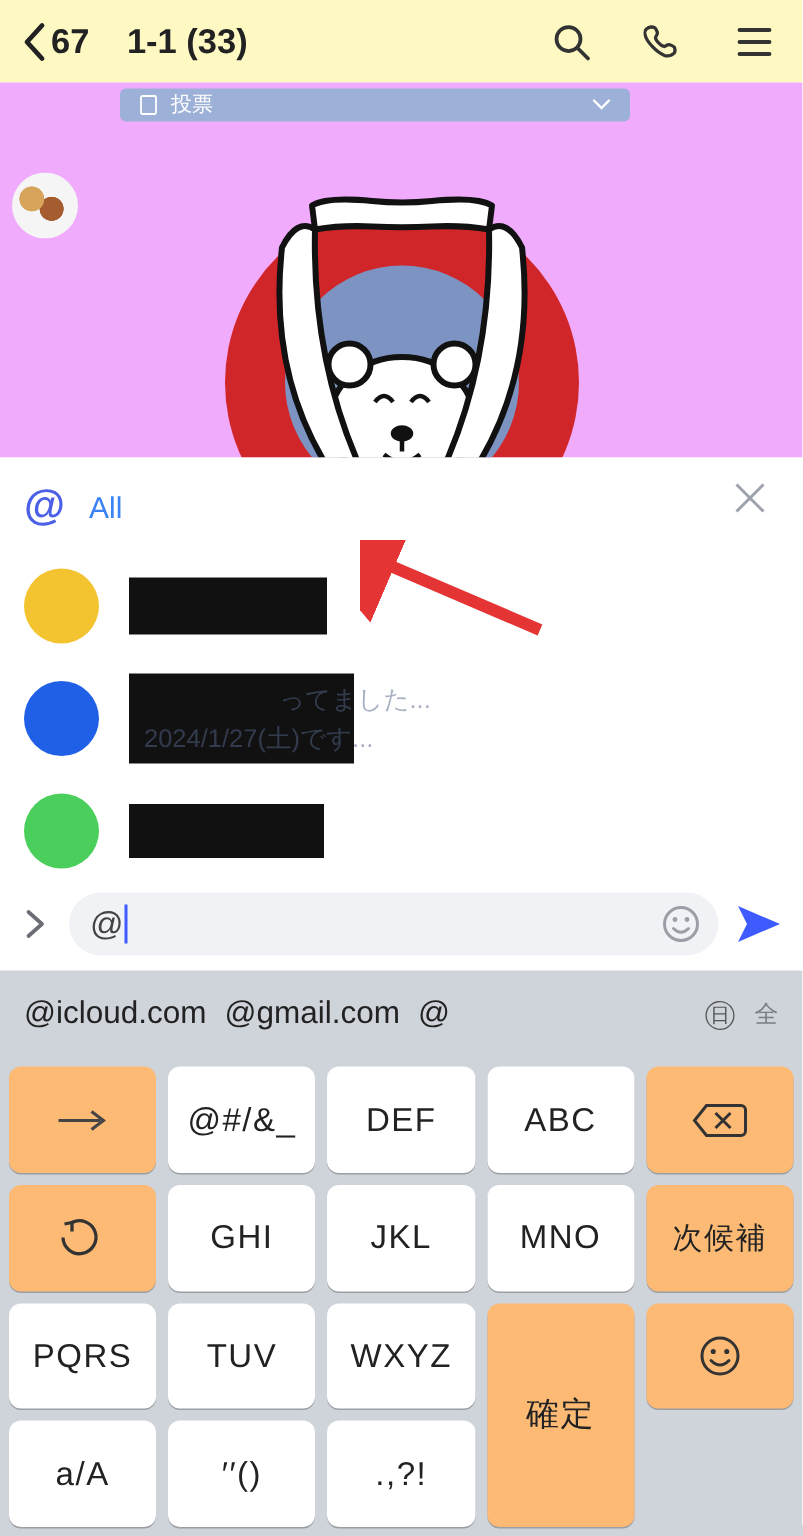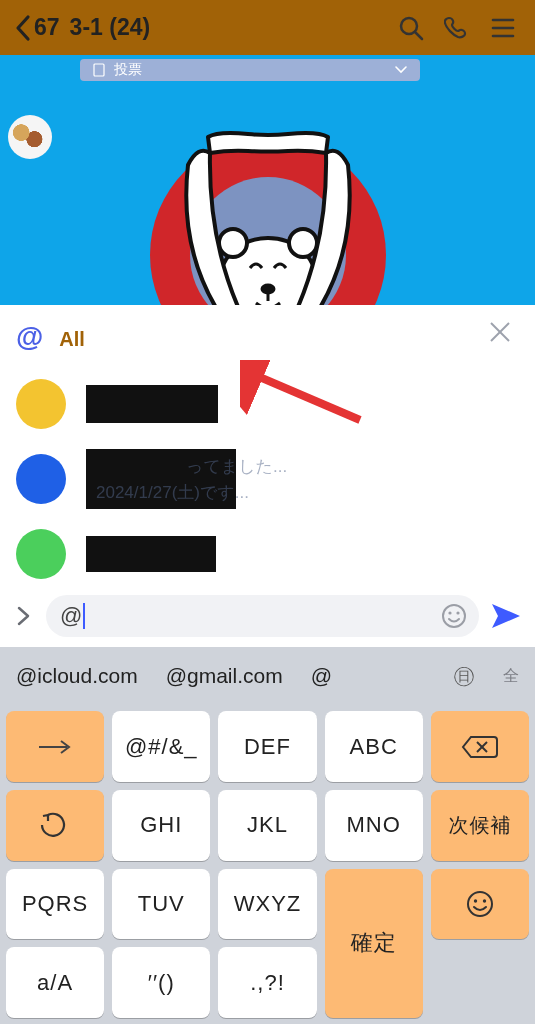--- a/index.html
+++ b/index.html
@@ -9,35 +9,35 @@
       font-family: -apple-system, BlinkMacSystemFont, "Helvetica Neue", sans-serif;
       display: flex;
       flex-direction: column;
       background: #fff;
       overflow: hidden;
     }
 
     
     .nav {
       height: 58px;
-      background: #a16207;
+      background: #fef9c3;
       display: flex;
       align-items: center;
       padding: 0 14px;
-      gap: 10px;
+      gap: 25px;
     }
     .nav .back { display:flex; align-items:center; gap:2px }
     .nav .count { font-size: 23px; font-weight: 700; color:#222 }
     .nav .title { font-size: 23px; font-weight: 700; color:#222 }
     .nav .spacer { flex: 1 }
     .nav .icon-btn { width: 36px; height: 36px; display:flex; align-items:center; justify-content:center }
 
     
     .chat {
-      background: #0ea5e9;
+      background: #f0abfc;
       position: relative;
       flex: 0 0 250px;
       overflow:hidden;
     }
     .tab-pill{
       position:absolute; left:80px; top:4px; width:340px; height:22px;
       background:#9db0d7; border-radius:4px; display:flex; align-items:center;
       padding:0 12px; color:#fff; font-size:14px;
     }
     .tab-pill .chev{ position:absolute; right:12px; }
@@ -57,21 +57,21 @@
     
     .mention-panel{
       background:#fff; padding:14px 16px 6px 16px;
       position:relative;
     }
     .mention-header{ display:flex; align-items:center; gap:16px; height:40px;}
     .at-mark{
       font-size:28px; font-weight:600; color:#4b60e6; font-family:Arial,sans-serif;
       transform:translateY(-2px);
     }
-    .all-label{ font-size:20px; font-weight:700; color:#a16207;}
+    .all-label{ font-size:20px; font-weight:400; color:#3b82f6;}
     .close-x{ position:absolute; right:22px; top:14px; }
     .arrow-annot{ position:absolute; left:240px; top:55px; }
     .mention-list{ margin-top:20px; display:flex; flex-direction:column; gap:20px;}
     .mention-row{ display:flex; align-items:center; gap:20px;}
     .m-avatar{ width:50px;height:50px;border-radius:50%;}
     .m-ava-yellow{ background:#f3c430 }
     .m-ava-blue{ background:#1f60e6 }
     .m-ava-green{ background:#4bcf5c }
     .m-name-redact{ background:#111; height:38px; width:132px }
     .row2 .m-name-redact{ width:150px; height:60px }
@@ -97,21 +97,21 @@
     }
     .emoji-btn{ position:absolute; right:12px; color:#9b9ea6 }
     .send-btn{ width:34px;height:34px;display:flex;align-items:center;justify-content:center }
 
     
     .kb{
       background:#cfd3da; height:395px; display:flex; flex-direction:column;
     }
     .kb-suggest{
       height:58px; display:flex; align-items:center;
-      padding:0 16px; gap:28px; color:#222; font-size:21px;
+      padding:0 16px; gap:12px; color:#222; font-size:21px;
     }
     .kb-suggest span{ white-space:nowrap }
     .kb-suggest .light{ font-size:16px; color:#7c7e85 }
     .kb-grid{
       flex:1; display:grid; padding:6px;
       grid-template-columns: repeat(5,1fr);
       grid-template-rows: repeat(4,1fr);
       gap:8px;
     }
     .key{
@@ -128,21 +128,21 @@
 </head>
 <body>
 
 <div class="nav">
   <div class="back">
     <svg width="18" height="28" viewBox="0 0 18 28">
         <path d="M14 3 L4 14 L14 25" stroke="#222" stroke-width="3.2" fill="none" stroke-linecap="round" stroke-linejoin="round"></path>
       </svg>
     <span class="count">67</span>
   </div>
-  <span class="title">3-1 (24)</span>
+  <span class="title">1-1 (33)</span>
   <div class="spacer"></div>
   <div class="icon-btn">
     <svg width="26" height="26" viewBox="0 0 26 26">
         <circle cx="11" cy="11" r="8" stroke="#333" stroke-width="2.5" fill="none"></circle>
         <line x1="17" y1="17" x2="24" y2="24" stroke="#333" stroke-width="2.5" stroke-linecap="round"></line>
       </svg>
   </div>
   <div class="icon-btn">
     <svg width="26" height="26" viewBox="0 0 26 26">
         <path d="M5 3c2 0 3 0 4 3 1 2-1 3-1 4 0 2 4 6 6 6 1 0 2-2 4-1 3 1 3 2 3 4 0 2-4 4-7 3-5-2-12-9-13-14C0 5 3 3 5 3z" stroke="#333" stroke-width="2.2" fill="none" stroke-linejoin="round"></path>

